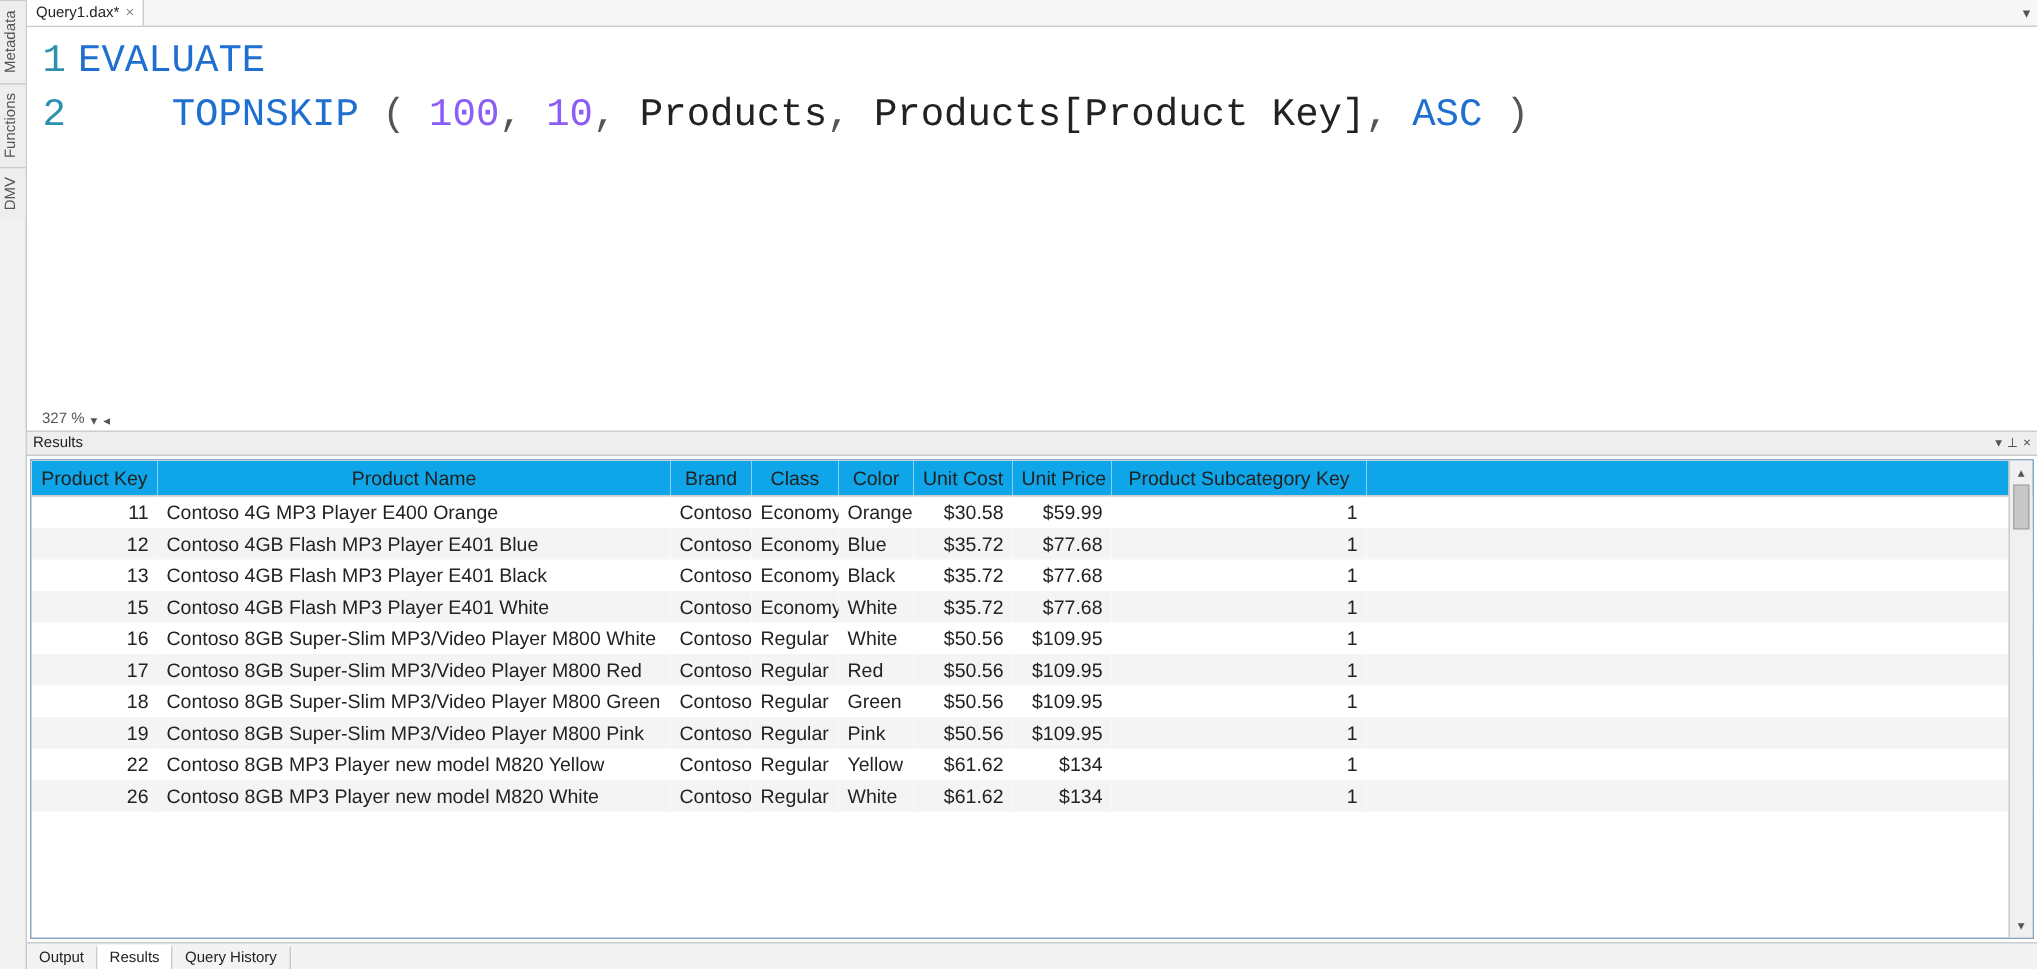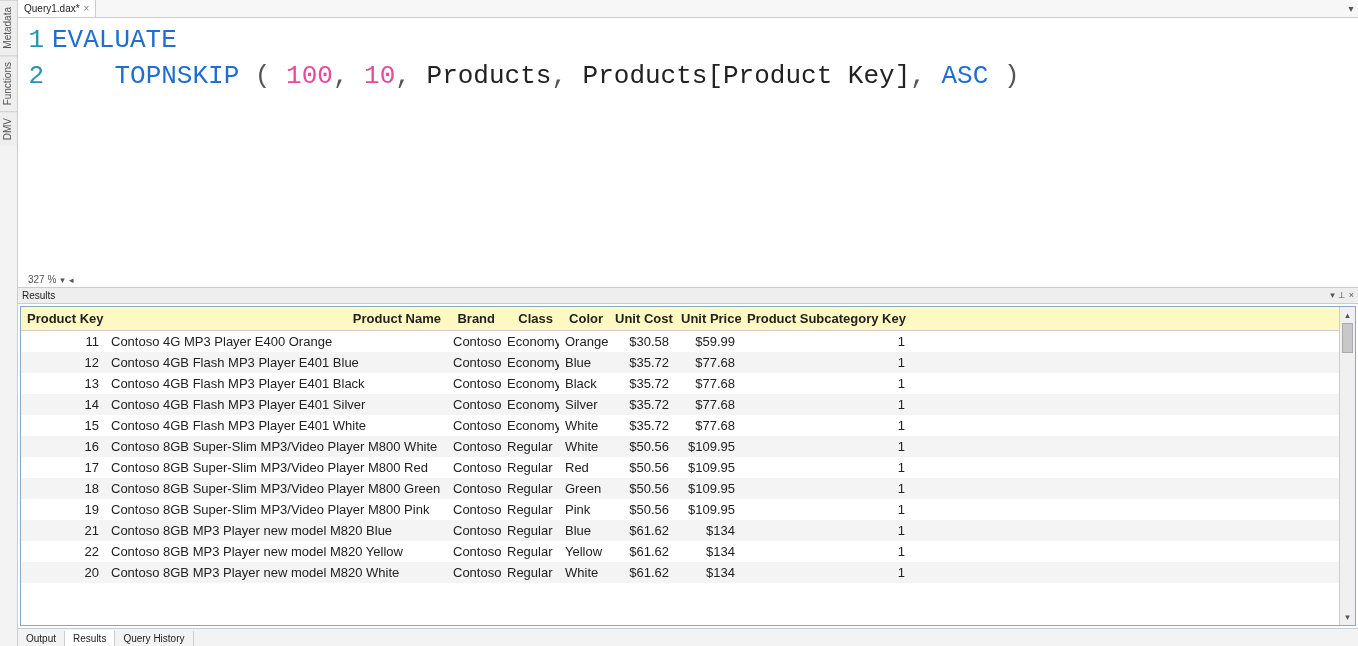--- a/index.html
+++ b/index.html
@@ -41,21 +41,21 @@
     font-size: 26px; line-height: 36px; padding: 4px 0 0 0;
     white-space: pre;
   }
   .editor .row { display: flex; }
   .gutter {
     width: 34px; text-align: right; padding-right: 8px;
     color: #2b91af; font-size: 26px;
   }
   .code { flex: 1; }
   .tok-kw   { color: #1f6fd0; }    
-  .tok-num  { color: #ec4899; font-family: Liberation Mono, monospace; }
+  .tok-num  { color: #8b5cf6; font-family: Liberation Mono, monospace; }
   .tok-plain{ color: #222; }
   .tok-punct{ color: #555; }
 
   .zoombar {
     position: absolute; bottom: 0; left: 4px;
     font-size: 10px; color: #555; padding: 2px 6px;
     display:flex; align-items:center; gap:4px;
   }
   .zoombar .arrow { cursor:pointer; color:#555; font-size:9px; }
 
@@ -70,22 +70,22 @@
   .results-pane {
     flex: 1; overflow: hidden; display:flex; flex-direction:column;
     border: 1px solid #8aa7c4; margin: 2px;
   }
   .grid-wrap { flex:1; overflow:hidden; position:relative; }
   table.grid {
     border-collapse: collapse; width: 100%; font-size: 13px;
     table-layout: fixed;
   }
   table.grid th {
-    text-align: right; font-weight: 700; padding: 4px 6px;
-    border-bottom: 1px solid #ccc; background:#fef9c3;
+    text-align: center; font-weight: 400; padding: 4px 6px;
+    border-bottom: 1px solid #ccc; background:#0ea5e9;
     white-space: nowrap; overflow:hidden;
   }
   table.grid td {
     padding: 3px 6px; white-space: nowrap; overflow:hidden;
     text-overflow: clip;
   }
   table.grid tr.data:nth-child(even) td { background:#f4f4f4; }
   .num { text-align: right; }
   .vscroll {
     position:absolute; right:0; top:0; bottom:0; width:16px;
@@ -188,31 +188,20 @@
                 <td>Contoso 4GB Flash MP3 Player E401 Black</td>
                 <td>Contoso</td>
                 <td>Economy</td>
                 <td>Black</td>
                 <td class="num">$35.72</td>
                 <td class="num">$77.68</td>
                 <td class="num">1</td>
                 <td></td>
               </tr>
               <tr class="data">
-                <td class="num">14</td>
-                <td>Contoso 4GB Flash MP3 Player E401 Silver</td>
-                <td>Contoso</td>
-                <td>Economy</td>
-                <td>Silver</td>
-                <td class="num">$35.72</td>
-                <td class="num">$77.68</td>
-                <td class="num">1</td>
-                <td></td>
-              </tr>
-              <tr class="data">
                 <td class="num">15</td>
                 <td>Contoso 4GB Flash MP3 Player E401 White</td>
                 <td>Contoso</td>
                 <td>Economy</td>
                 <td>White</td>
                 <td class="num">$35.72</td>
                 <td class="num">$77.68</td>
                 <td class="num">1</td>
                 <td></td>
               </tr>
@@ -254,43 +243,32 @@
                 <td>Contoso 8GB Super-Slim MP3/Video Player M800 Pink</td>
                 <td>Contoso</td>
                 <td>Regular</td>
                 <td>Pink</td>
                 <td class="num">$50.56</td>
                 <td class="num">$109.95</td>
                 <td class="num">1</td>
                 <td></td>
               </tr>
               <tr class="data">
-                <td class="num">21</td>
-                <td>Contoso 8GB MP3 Player new model M820 Blue</td>
-                <td>Contoso</td>
-                <td>Regular</td>
-                <td>Blue</td>
-                <td class="num">$61.62</td>
-                <td class="num">$134</td>
-                <td class="num">1</td>
-                <td></td>
-              </tr>
-              <tr class="data">
                 <td class="num">22</td>
                 <td>Contoso 8GB MP3 Player new model M820 Yellow</td>
                 <td>Contoso</td>
                 <td>Regular</td>
                 <td>Yellow</td>
                 <td class="num">$61.62</td>
                 <td class="num">$134</td>
                 <td class="num">1</td>
                 <td></td>
               </tr>
               <tr class="data">
-                <td class="num">20</td>
+                <td class="num">26</td>
                 <td>Contoso 8GB MP3 Player new model M820 White</td>
                 <td>Contoso</td>
                 <td>Regular</td>
                 <td>White</td>
                 <td class="num">$61.62</td>
                 <td class="num">$134</td>
                 <td class="num">1</td>
                 <td></td>
               </tr>
             </tbody>

